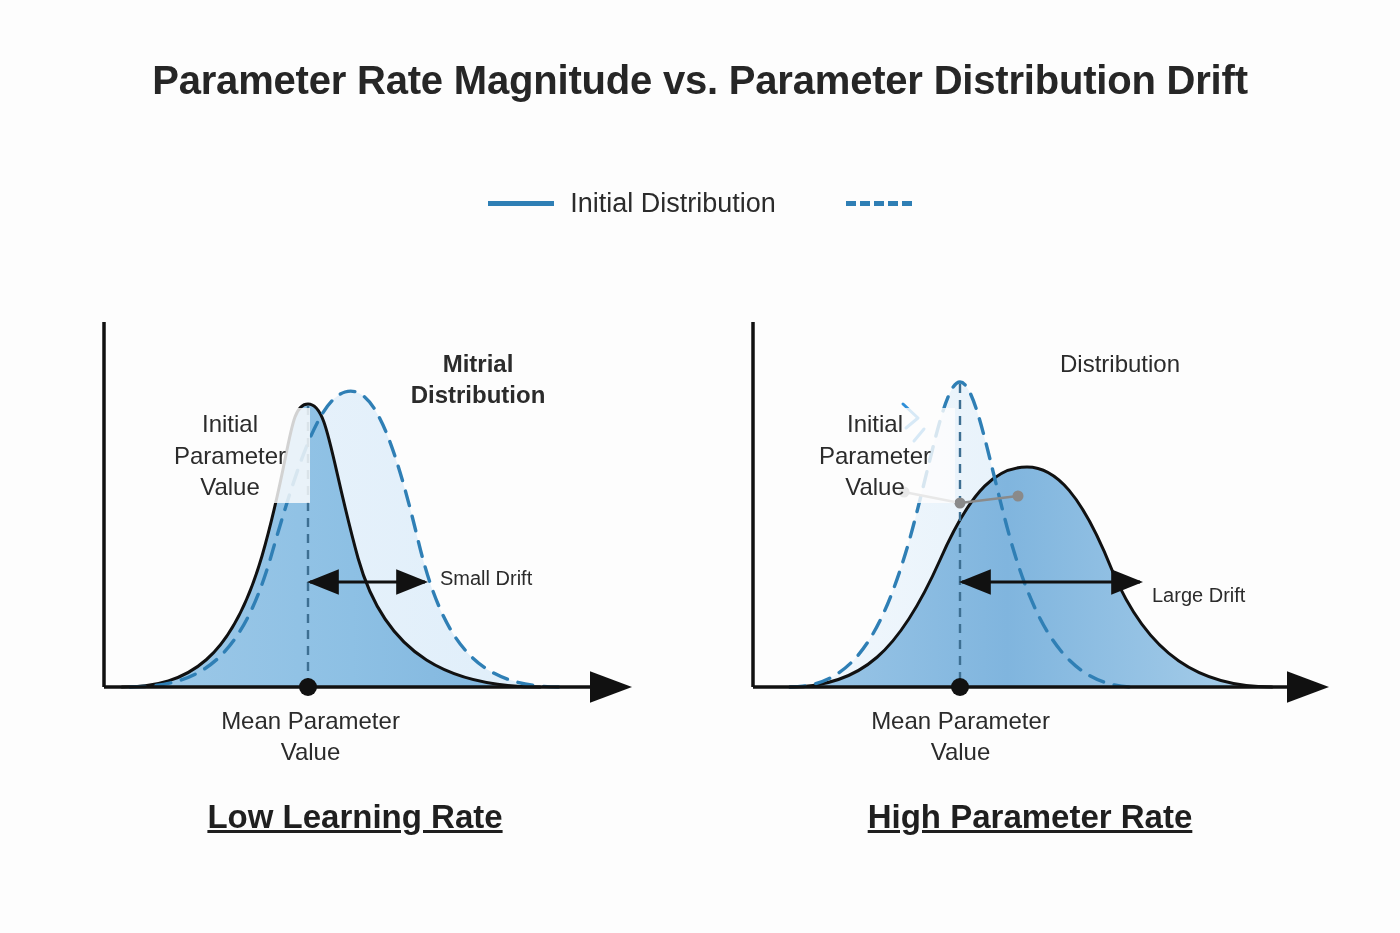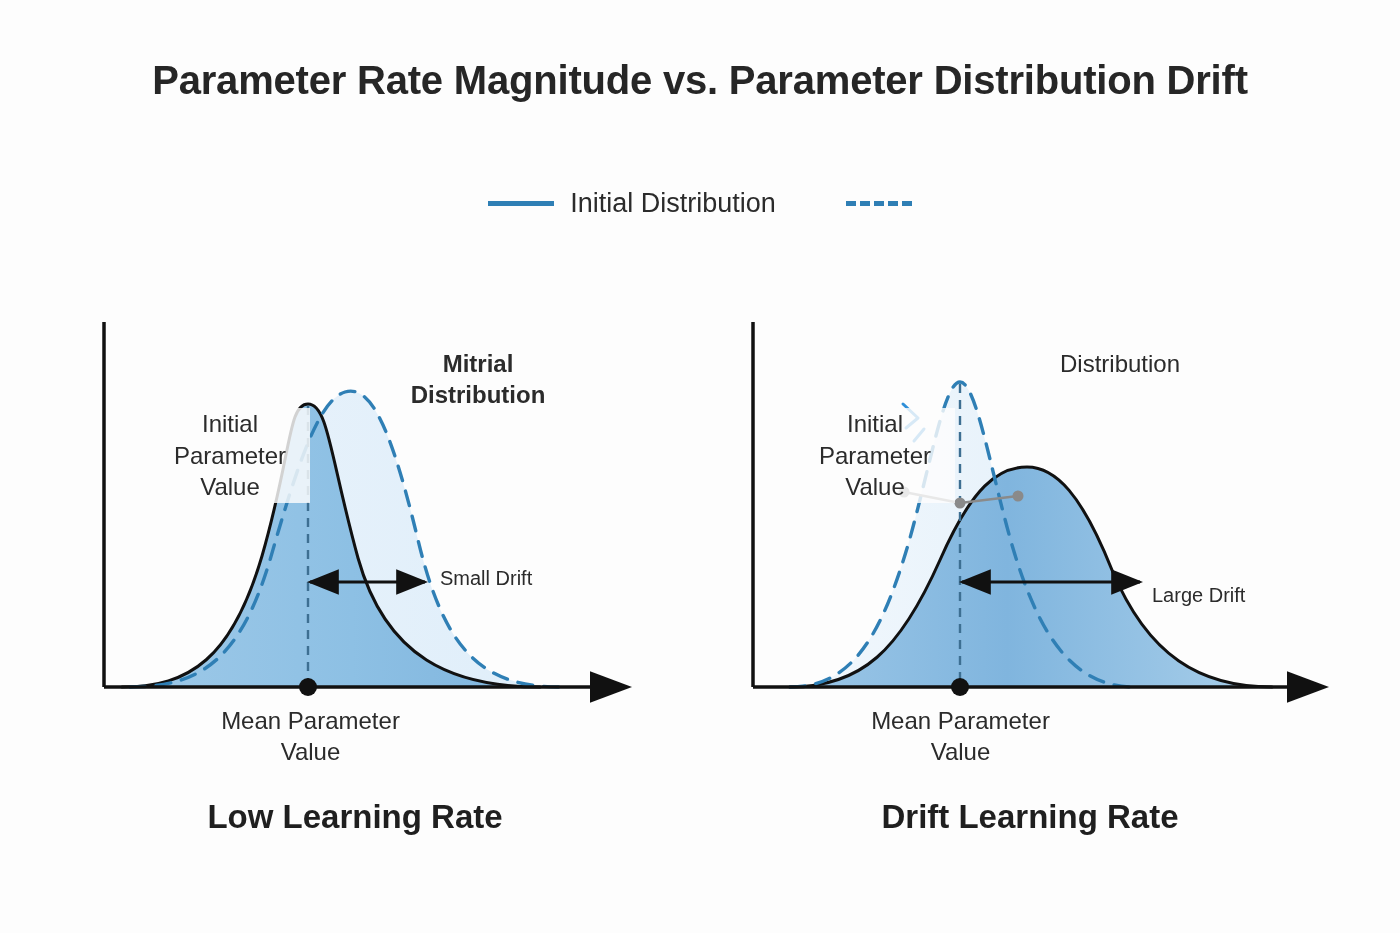--- a/index.html
+++ b/index.html
@@ -24,21 +24,21 @@
   }
   .legend-item{display:flex;align-items:center;gap:16px;}
   .legend-label{font-size:27px;color:#2b2b2b;}
   .swatch{width:66px;height:0;}
   .swatch.solid{border-top:5px solid #2f7fb5;}
   .swatch.dashed{border-top:5px dashed #2f7fb5;}
 
   .caption{
     position:absolute;top:798px;
     font-size:33px;font-weight:bold;color:#1f1f1f;
-    text-align:center;width:520px;
+    text-align:center;width:520px;text-decoration:underline;
   }
   #caption-left{left:95px;}
   #caption-right{left:770px;}
 
   .panel-svg{position:absolute;top:0;left:0;}
   .anno{
     position:absolute;
     font-size:24px;line-height:1.22;color:#2b2b2b;
     text-align:center;
     white-space:nowrap;
@@ -197,15 +197,15 @@
   </div>
 
   <div class="anno drift-label" style="left:1152px;top:583px;text-align:center;">Large Drift</div>
 
   <div class="anno" style="left:838px;top:705px;width:245px;line-height:1.3;">
     <div>Mean Parameter</div>
     <div>Value</div>
   </div>
 
   <div class="caption" id="caption-left">Low Learning Rate</div>
-  <div class="caption" id="caption-right">Drift Learning Rate</div>
+  <div class="caption" id="caption-right">High Parameter Rate</div>
 
 </div>
 
 </body></html>

